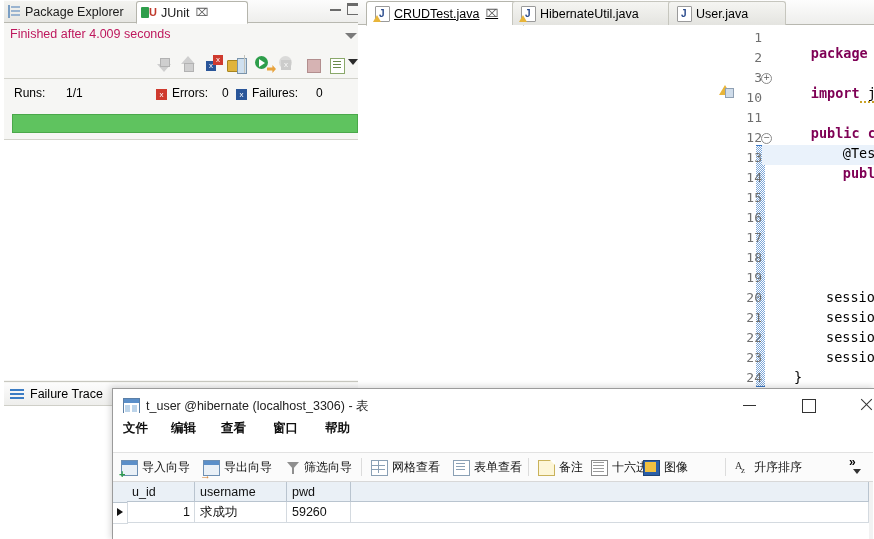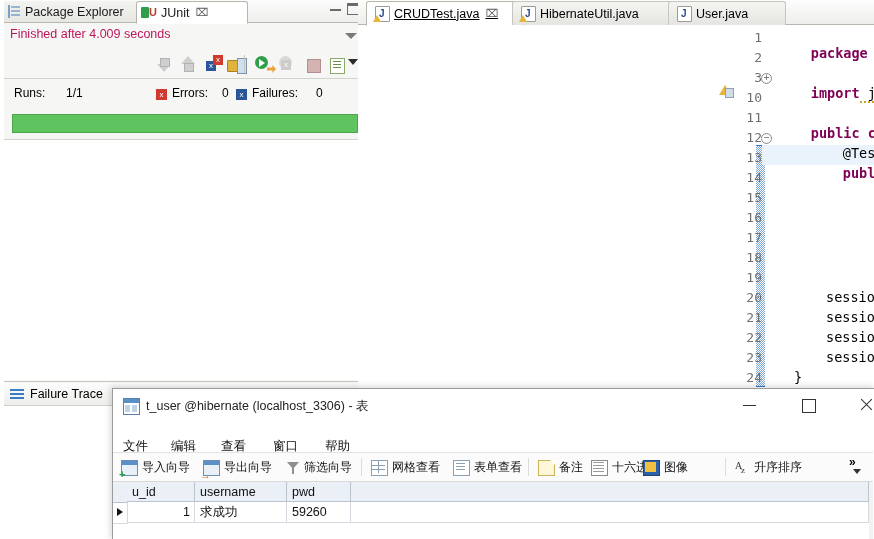--- a/index.html
+++ b/index.html
@@ -194,21 +194,21 @@
   .wbtn{position:absolute;top:0;width:46px;height:30px;}
   #db-min{left:614px;}
   #db-min:before{content:"";position:absolute;left:16px;top:16px;width:13px;height:1px;background:#333;}
   #db-max{left:672px;}
   #db-max:before{content:"";position:absolute;left:17px;top:10px;width:12px;height:12px;border:1px solid #333;}
   #db-close{left:730px;}
   #db-close:before,#db-close:after{content:"";position:absolute;left:16px;top:15px;width:15px;height:1px;background:#333;}
   #db-close:before{transform:rotate(45deg);}
   #db-close:after{transform:rotate(-45deg);}
 
-  #db-menubar{left:0;top:42px;width:760px;height:29px;background:#ffffff;}
+  #db-menubar{left:0;top:24px;width:760px;height:29px;background:#ffffff;font-weight:bold;}
   .mitem{position:absolute;top:7px;font-size:12.5px;color:#111;}
   #db-menusep{left:0;top:63px;width:760px;height:1px;background:#e2e2e2;}
 
   #db-toolbar{left:0;top:64px;width:760px;height:28px;background:#fbfbfb;}
   .tb-item{position:absolute;top:6px;display:flex;align-items:center;font-size:12px;color:#111;white-space:nowrap;}
   .tb-ic{width:15px;height:14px;margin-right:4px;position:relative;flex:0 0 auto;}
   .tbsep{position:absolute;top:5px;width:1px;height:18px;background:#dcdcdc;}
   .ic-import{background:#e9f0f7;border:1px solid #6d8fb3;}
   .ic-import:before{content:"";position:absolute;left:0;top:0;width:100%;height:4px;background:#5b8fc9;}
   .ic-import:after{content:"+";position:absolute;left:-3px;bottom:-5px;color:#2e9e4b;font-size:11px;font-weight:bold;}

